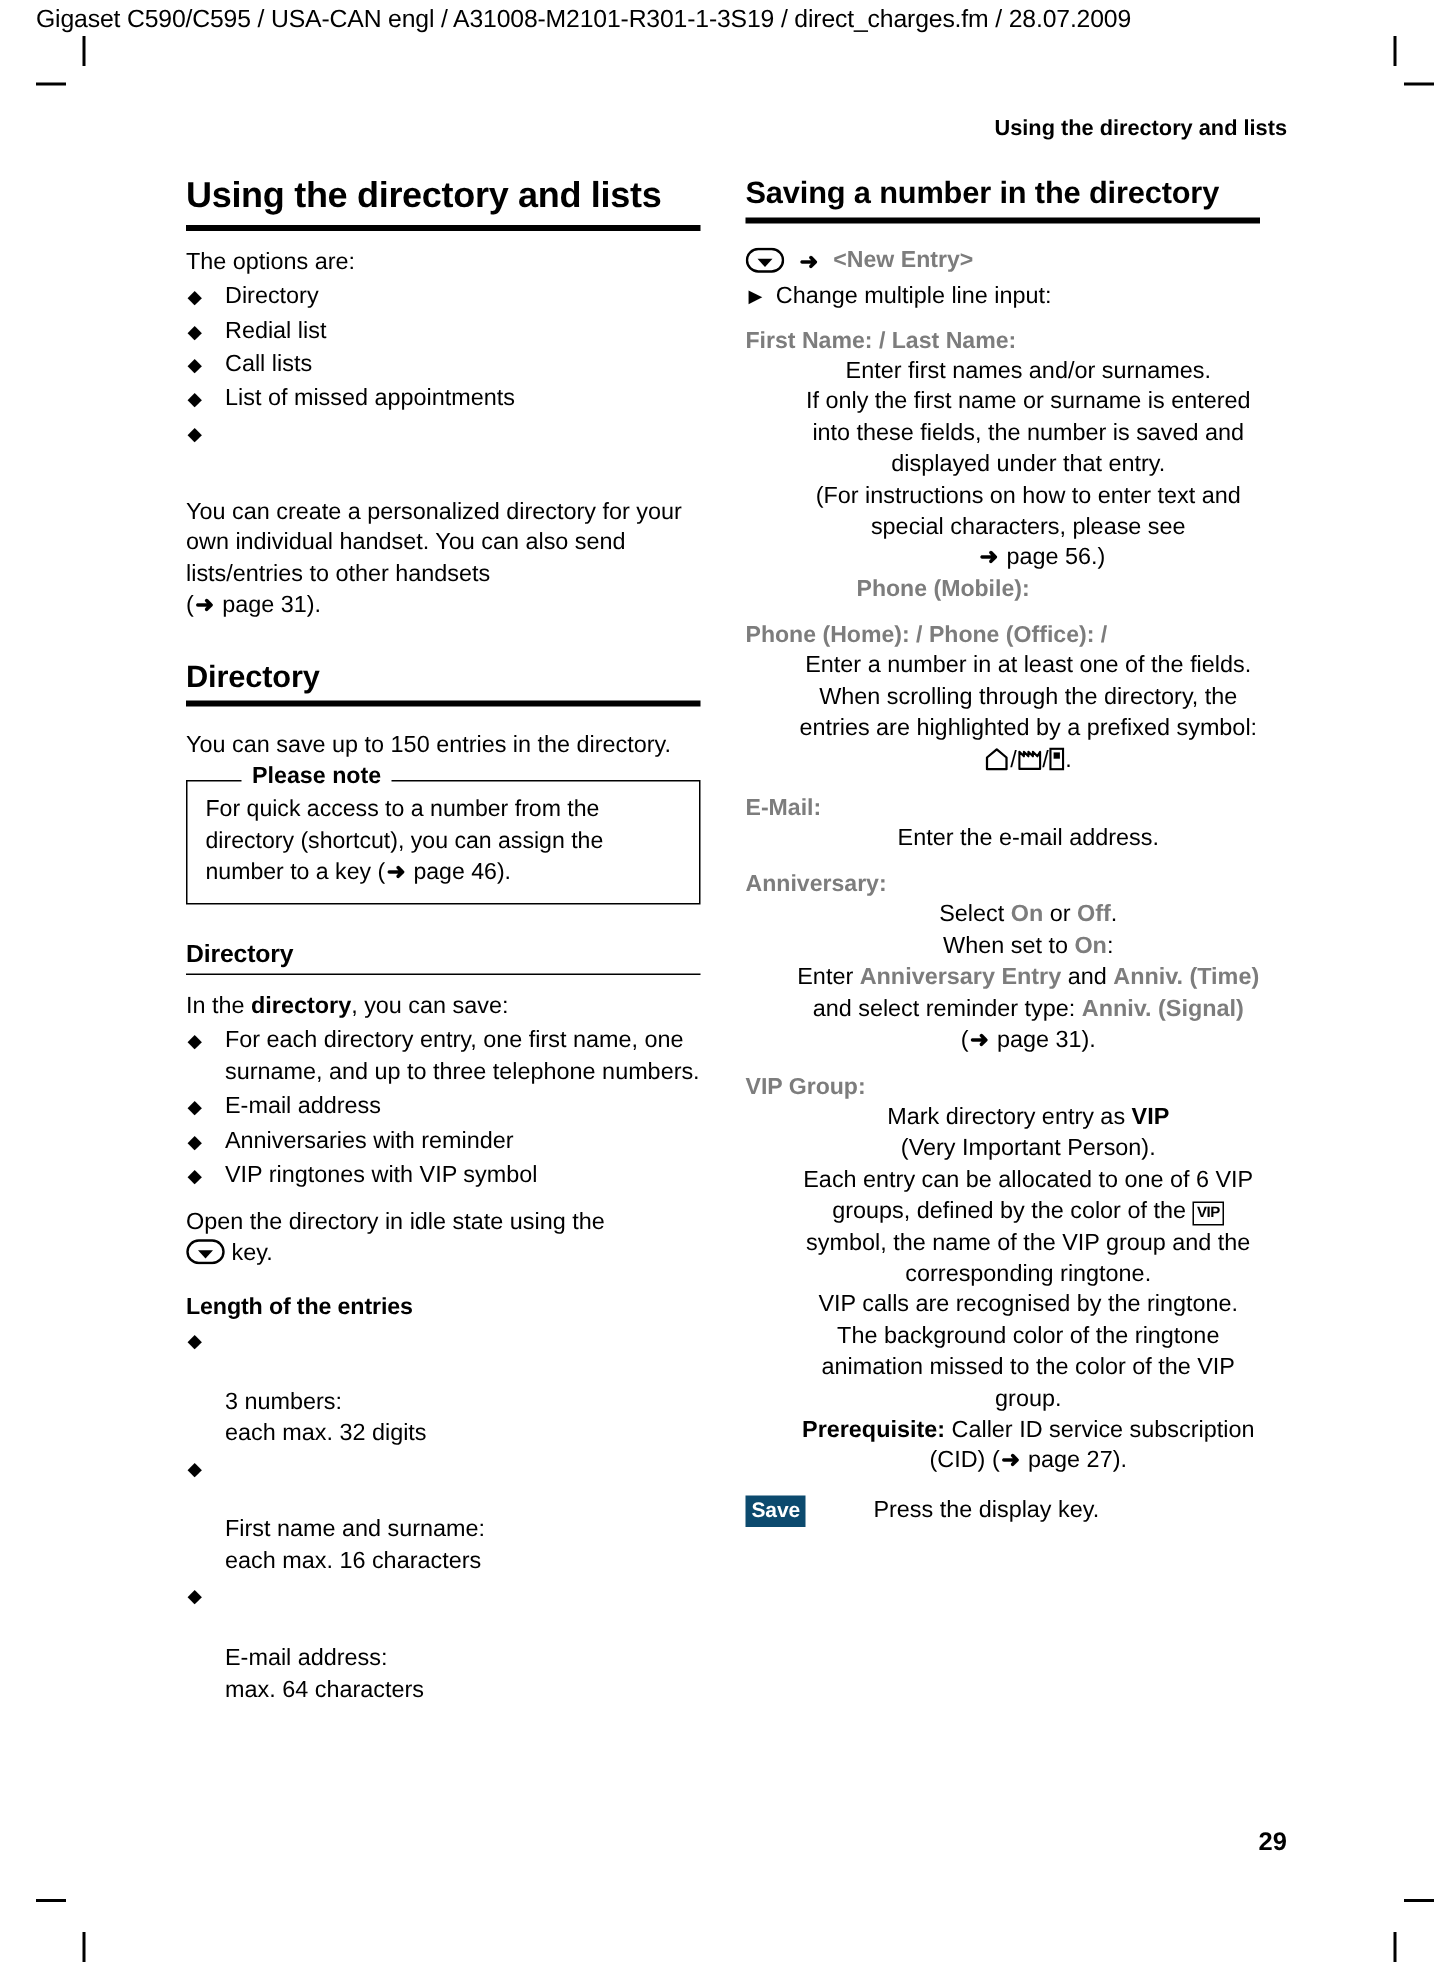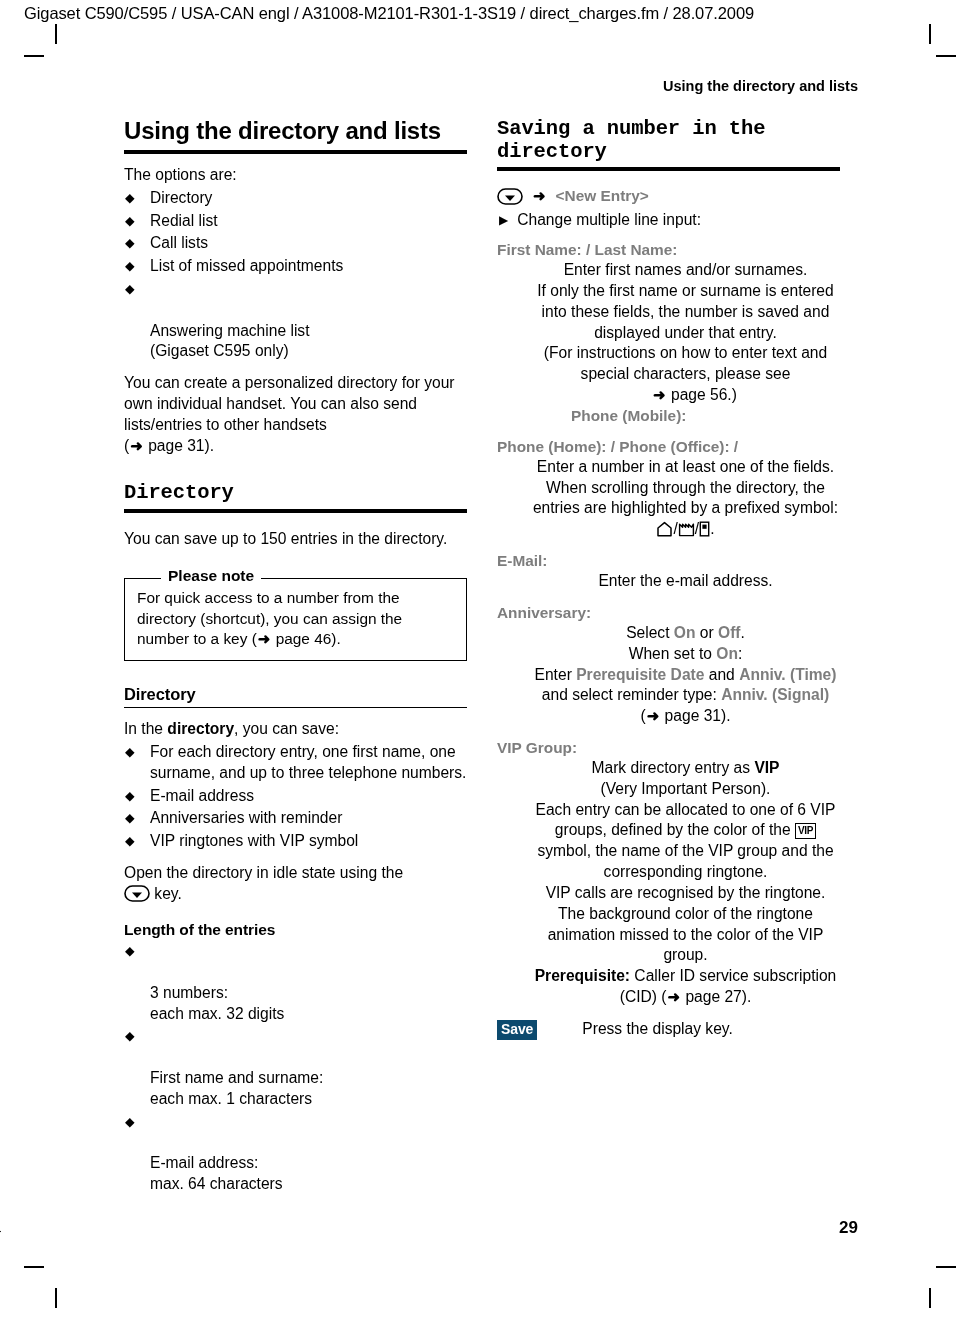--- a/index.html
+++ b/index.html
@@ -86,21 +86,20 @@
     padding-bottom: 5px;
   }
   h2.sec {
     font-size: 20.5px;
     font-weight: bold;
     margin: 26px 0 16px 0;
     line-height: 1.1;
     border-bottom: 4px solid #000;
     padding-bottom: 4px;
     letter-spacing: -0.1px;
-    font-family: Liberation Mono, monospace;
   }
   h2.sec.first { margin-top: 0; }
   h3.sub {
     font-size: 16.5px;
     font-weight: bold;
     margin: 24px 0 0 0;
     line-height: 1.1;
     border-bottom: 1.6px solid #000;
     padding-bottom: 4px;
     letter-spacing: -0.1px;
@@ -144,21 +143,21 @@
 
   
   .xarrow {
     font-weight: bold;
     font-size: 15px;
     padding: 0 1px;
   }
 
   
   .notebox {
-    margin-top: 28px;
+    margin-top: 12px;
     position: relative;
     border: 1.6px solid #000;
     padding: 9px 18px 10px 12px;
   }
   .notebox .legend {
     position: absolute;
     top: -11px;
     left: 36px;
     background: #ffffff;
     padding: 0 7px;
@@ -296,22 +295,20 @@
       <li>
         <span class="dia">◆</span>
         <span>Call lists</span>
       </li>
       <li>
         <span class="dia">◆</span>
         <span>List of missed appointments</span>
       </li>
       <li style="white-space:pre-line;">
         <span class="dia">◆</span>
-        <span>Answering machine list
-(Gigaset C595 only)</span>
       </li>
     </ul>
 
     <p class="body">
       <span>You can create a personalized directory for your own individual handset. You can also send lists/entries to other handsets</span><br>
       <span>(</span><span class="xarrow">➜</span>&nbsp;<span>page 31</span><span>).</span>
     </p>
 
     <h2 class="sec">Directory</h2>
 
@@ -364,21 +361,21 @@
 
     <ul class="bullets">
       <li style="white-space:pre-line;">
         <span class="dia">◆</span>
         <span>3 numbers:
 each max. 32 digits</span>
       </li>
       <li style="white-space:pre-line;">
         <span class="dia">◆</span>
         <span>First name and surname:
-each max. 1 characters</span>
+each max. 16 characters</span>
       </li>
       <li style="white-space:pre-line;">
         <span class="dia">◆</span>
         <span>E-mail address:
 max. 64 characters</span>
       </li>
     </ul>
 
   </div>
 
@@ -426,21 +423,21 @@
 
     <p class="ui-line">E-Mail:</p>
     <p class="indent">Enter the e-mail address.</p>
 
     <p class="ui-line">Anniversary:</p>
     <p class="indent">
       <span>Select </span><span class="ui">On</span><span> or </span><span class="ui">Off</span><span>.</span>
     </p>
     <p class="indent gap">
       <span>When set to </span><span class="ui">On</span><span>:</span><br>
-      <span>Enter </span><span class="ui">Prerequisite Date</span><span> and </span><span class="ui">Anniv. (Time)</span><span> and select reminder type: </span><span class="ui">Anniv. (Signal)</span><br>
+      <span>Enter </span><span class="ui">Anniversary Entry</span><span> and </span><span class="ui">Anniv. (Time)</span><span> and select reminder type: </span><span class="ui">Anniv. (Signal)</span><br>
       <span>(</span><span class="xarrow">➜</span>&nbsp;<span>page 31</span><span>).</span>
     </p>
 
     <p class="ui-line">VIP Group:</p>
     <p class="indent">
       <span>Mark directory entry as </span><b class="strong">VIP</b><br>
       <span>(Very Important Person).</span><br>
       <span>Each entry can be allocated to one of 6 VIP groups, defined by the color of the </span><span class="vip-badge">VIP</span><span> symbol, the name of the VIP group and the corresponding ringtone.</span>
     </p>
     <p class="indent gap">VIP calls are recognised by the ringtone. The background color of the ringtone animation missed to the color of the VIP group.</p>

